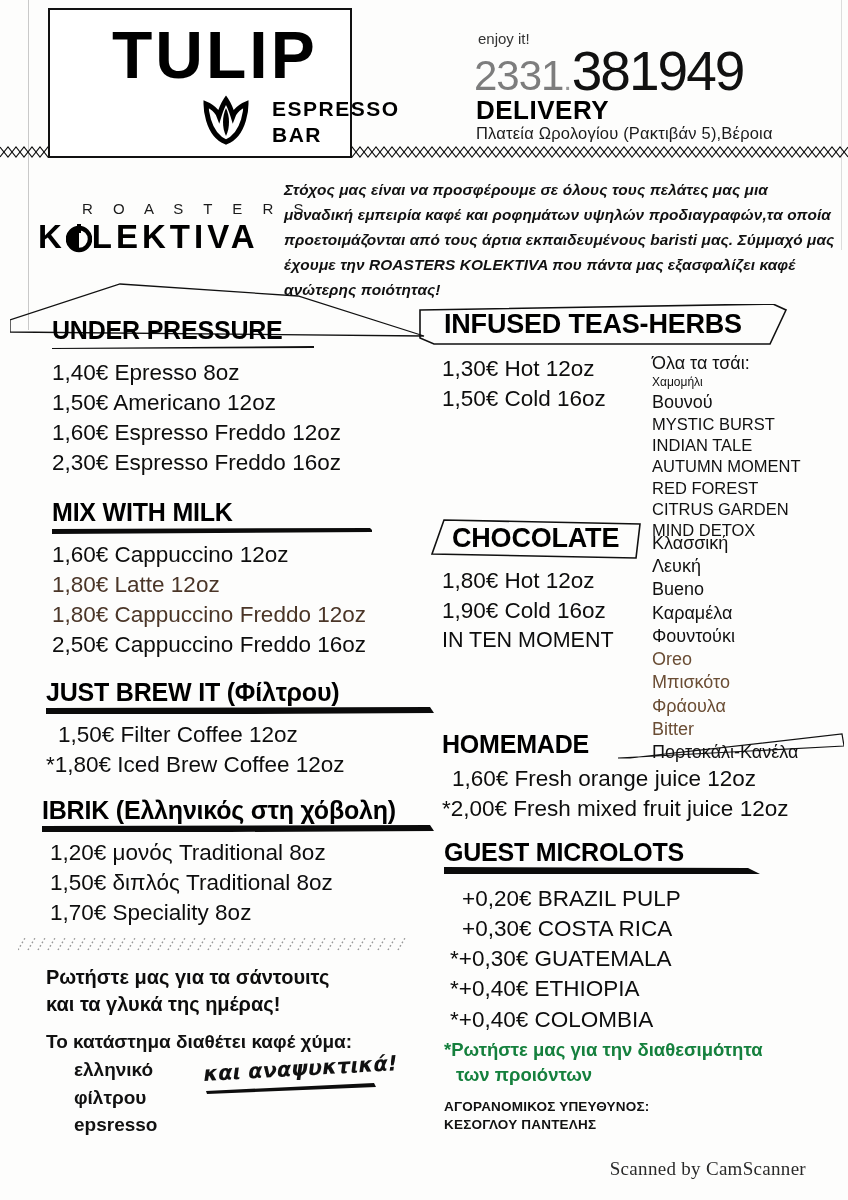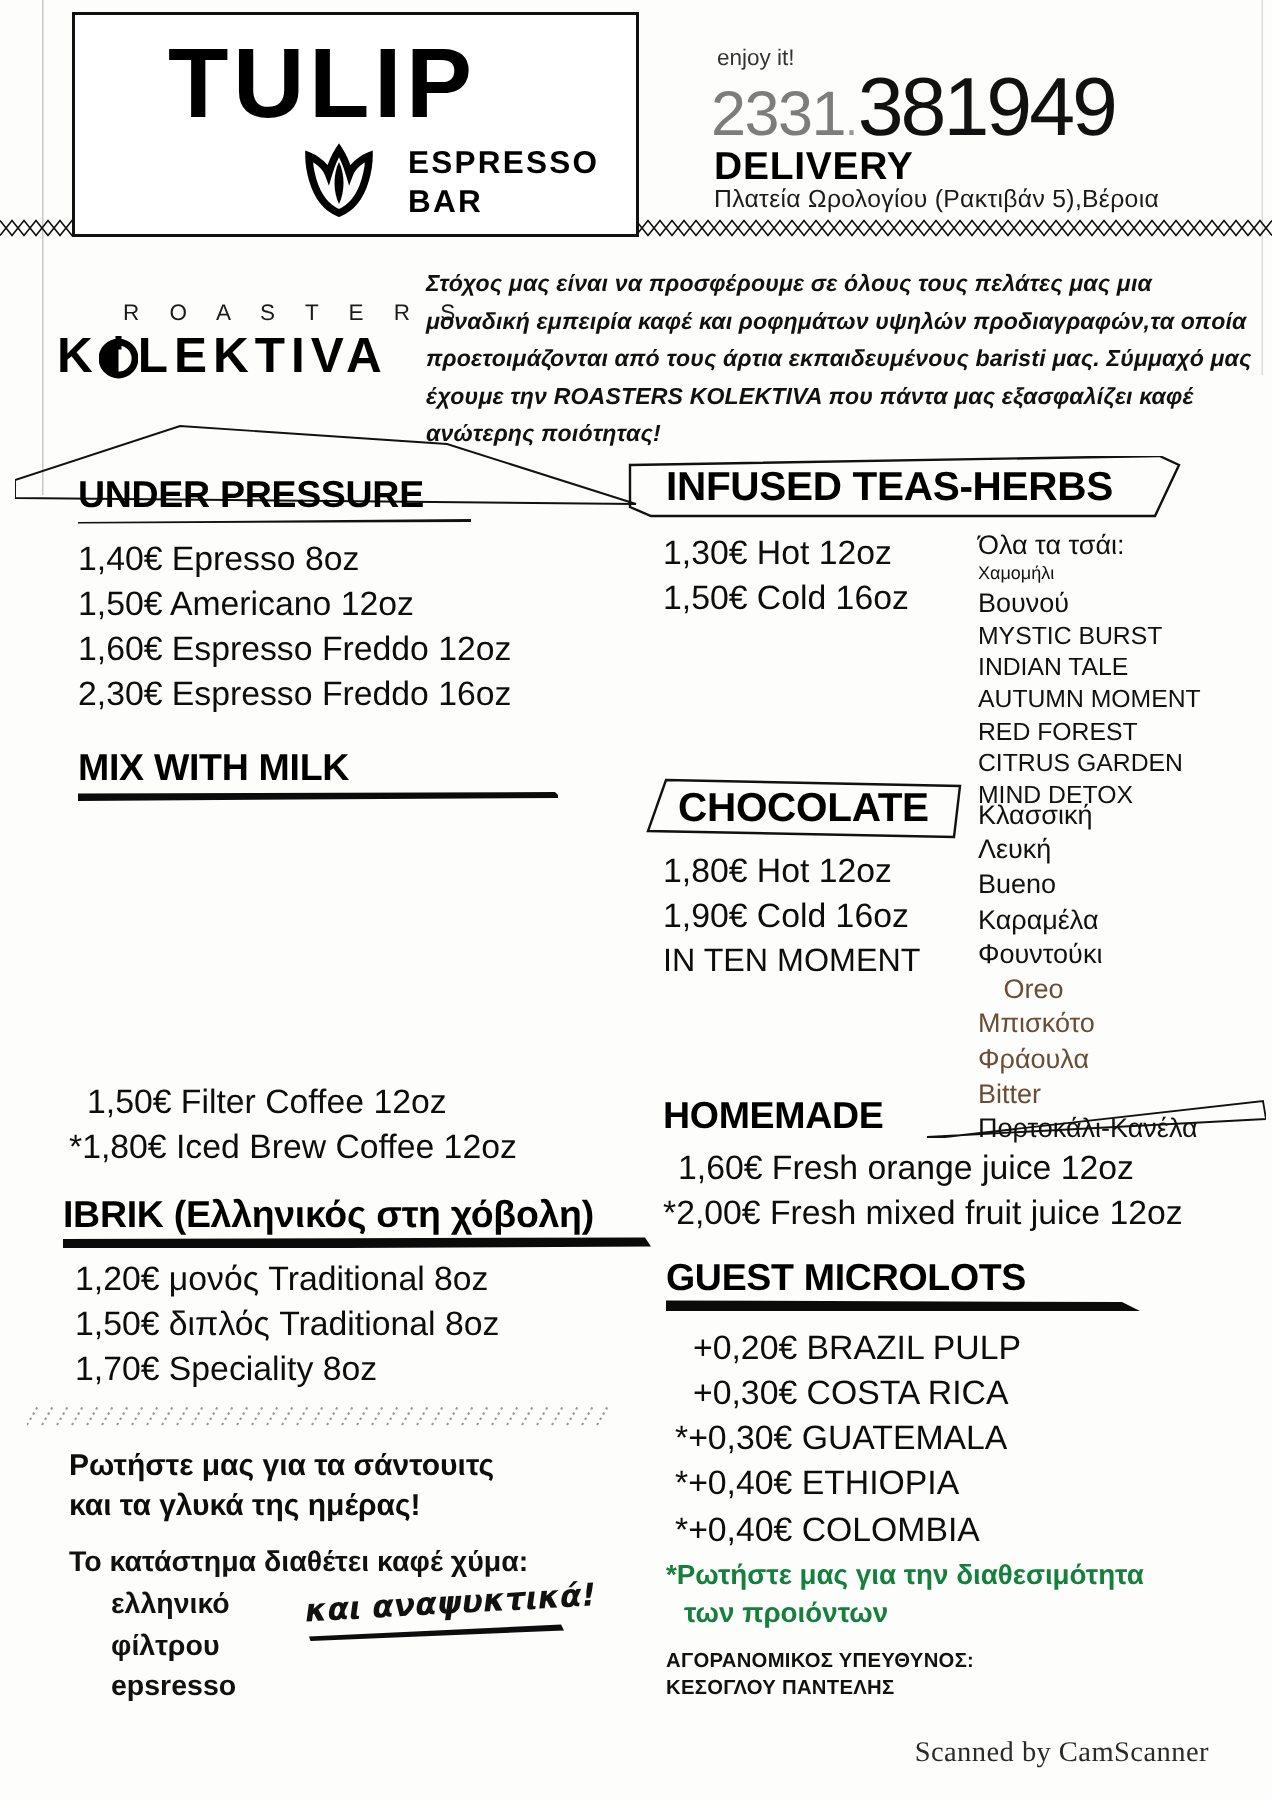--- a/index.html
+++ b/index.html
@@ -9,21 +9,21 @@
     color:#0a0a0a;background:#fdfdfc;
   }
   .page{position:absolute;inset:0;}
 
   
   .edge-left{position:absolute;left:28px;top:0;width:1px;height:330px;background:#c9c9c9;}
   .edge-right{position:absolute;right:6px;top:0;width:1px;height:250px;background:#dcdcdc;}
 
   
   .logo-box{
-    position:absolute;left:48px;top:8px;width:378px;height:150px;
+    position:absolute;left:48px;top:8px;width:304px;height:150px;
     border:2.5px solid #111;background:#fff;box-sizing:border-box;z-index:4;
   }
   .logo-word{
     position:absolute;left:62px;top:12px;font-size:66px;font-weight:800;
     letter-spacing:3px;line-height:1;color:#000;
   }
   .logo-sub{
     position:absolute;left:222px;top:86px;font-size:21px;font-weight:700;
     letter-spacing:1.5px;line-height:1.25;color:#000;
   }
@@ -159,21 +159,33 @@
       <div class="item">1,60€ Espresso Freddo 12oz</div>
       <div class="item">2,30€ Espresso Freddo 16oz</div>
     </div>
 
     <div style="position:absolute;left:52px;top:498px;">
       <div class="sec-title">MIX WITH MILK</div>
       <svg class="brush" width="320" height="11">
         <path d="M-12 4 L318 3 L322 7 L-12 9 Z" fill="#0b0b0b"></path>
       </svg>
     </div>
-
+    <div style="position:absolute;left:52px;top:540px;">
+      <div class="item">1,60€ Cappuccino 12oz</div>
+      <div class="item sepia">1,80€ Latte 12oz</div>
+      <div class="item sepia">1,80€ Cappuccino Freddo 12oz</div>
+      <div class="item">2,50€ Cappuccino Freddo 16oz</div>
+    </div>
+
+    <div style="position:absolute;left:46px;top:678px;">
+      <div class="sec-title">JUST BREW IT (Φίλτρου)</div>
+      <svg class="brush" width="388" height="12">
+        <path d="M-18 3 L384 2 L388 8 L-18 10 Z" fill="#0b0b0b"></path>
+      </svg>
+    </div>
     <div style="position:absolute;left:46px;top:720px;">
       <div class="item" style="margin-left:12px">1,50€ Filter Coffee 12oz</div>
       <div class="item">*1,80€ Iced Brew Coffee 12oz</div>
     </div>
 
     <div style="position:absolute;left:42px;top:796px;">
       <div class="sec-title">IBRIK (Ελληνικός στη χόβολη)</div>
       <svg class="brush" width="392" height="12">
         <path d="M-16 3 L388 2 L392 8 L-16 10 Z" fill="#0b0b0b"></path>
       </svg>
@@ -283,21 +295,21 @@
       <div class="item">1,80€ Hot 12oz</div>
       <div class="item">1,90€ Cold 16oz</div>
       <div class="item" style="font-size:21.5px;">IN TEN MOMENT</div>
     </div>
     <div style="position:absolute;left:228px;top:532px;">
       <div class="small-list" style="font-size:18px;">Κλασσική</div>
       <div class="small-list" style="font-size:18px;">Λευκή</div>
       <div class="small-list" style="font-size:18px;">Bueno</div>
       <div class="small-list" style="font-size:18px;">Καραμέλα</div>
       <div class="small-list" style="font-size:18px;">Φουντούκι</div>
-      <div class="small-list sepia" style="font-size:18px;margin-left:17px;">Oreo</div>
+      <div class="small-list sepia" style="font-size:18px;">Oreo</div>
       <div class="small-list sepia" style="font-size:18px;">Μπισκότο</div>
       <div class="small-list sepia" style="font-size:18px;">Φράουλα</div>
       <div class="small-list sepia" style="font-size:18px;">Bitter</div>
       <div class="small-list" style="font-size:18px;">Πορτοκάλι-Κανέλα</div>
     </div>
 
     <div style="position:absolute;left:18px;top:730px;">
       <div class="sec-title">HOMEMADE</div>
     </div>
     <svg style="position:absolute;left:192px;top:732px;" width="228" height="28">

